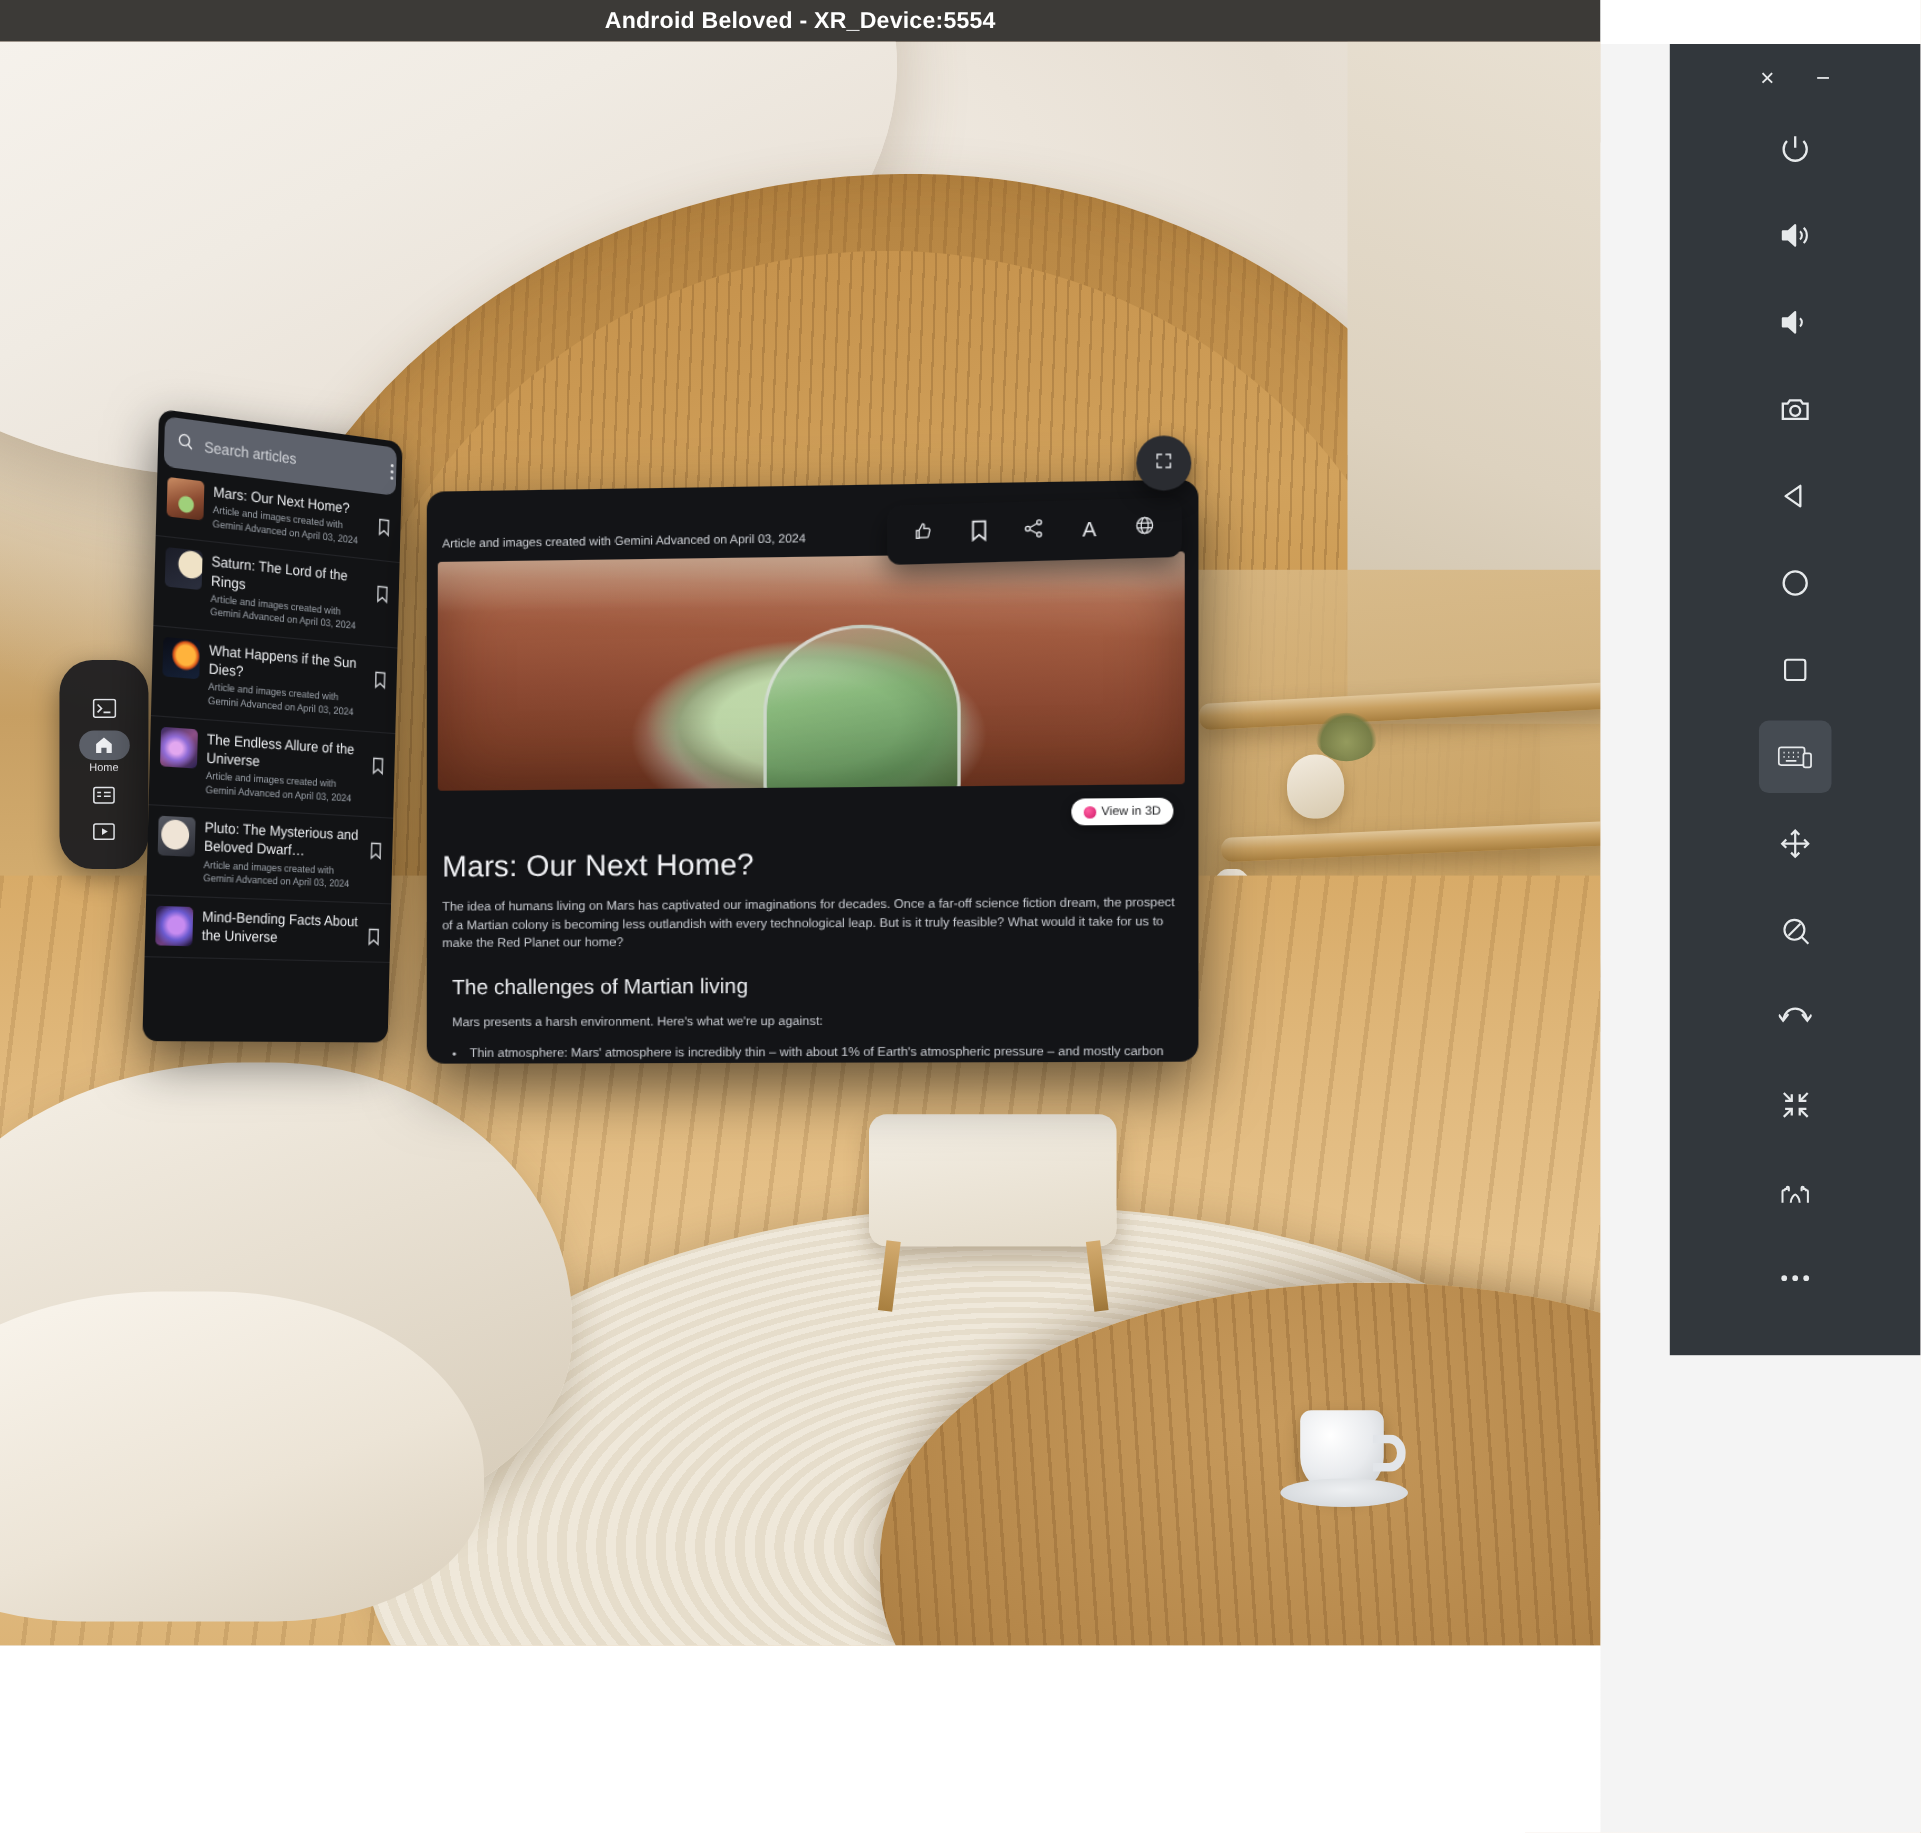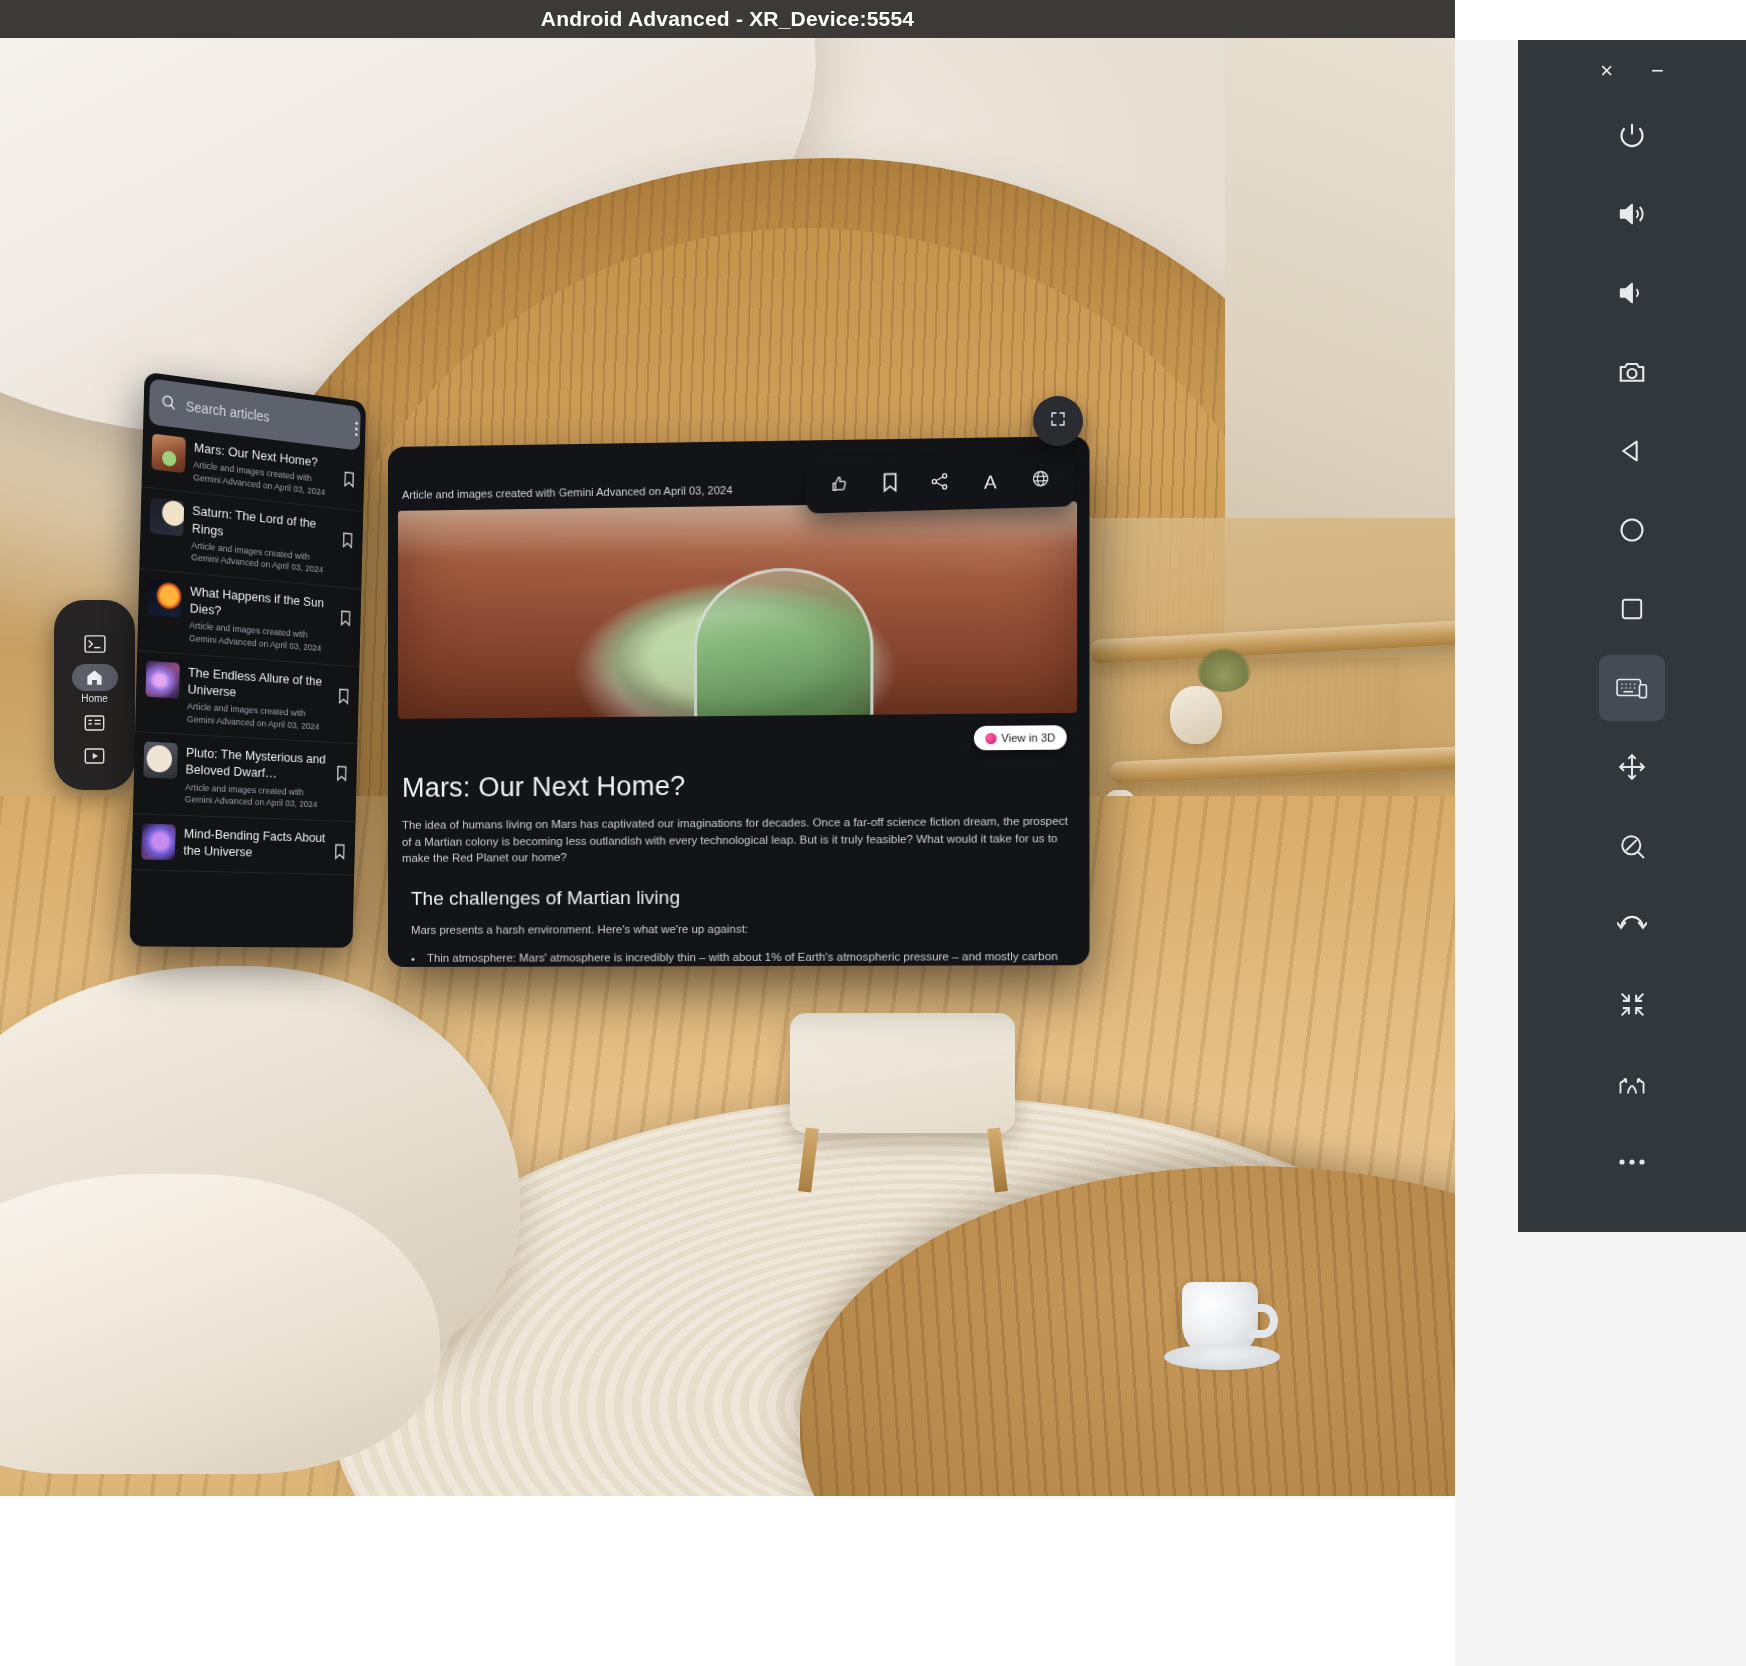--- a/index.html
+++ b/index.html
@@ -400,21 +400,21 @@
     position: absolute; left: 0; bottom: 0; width: 1455px; height: 170px;
     background: #ffffff;
   }
 </style>
 </head>
 <body>
 
 <div id="app-window">
 
   <div id="title-bar">
-    <span>Android Advanced - XR_Device:5554</span>
+    <span>Android Beloved - XR_Device:5554</span>
   </div>
 
   <div id="viewport">
 
     <div class="room-base"></div>
     <div class="ceiling"></div>
     <div class="ceiling-lamp"></div>
     <div class="wood-arch"></div>
     <div class="wood-arch-inner"></div>
     <div class="wall-right"></div>

